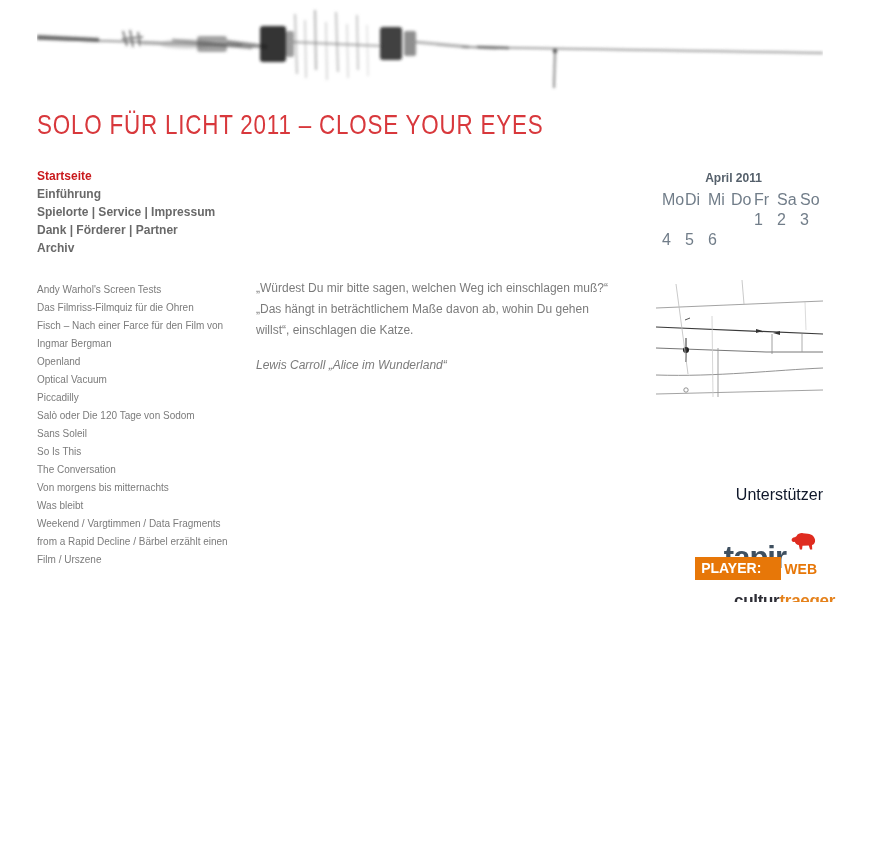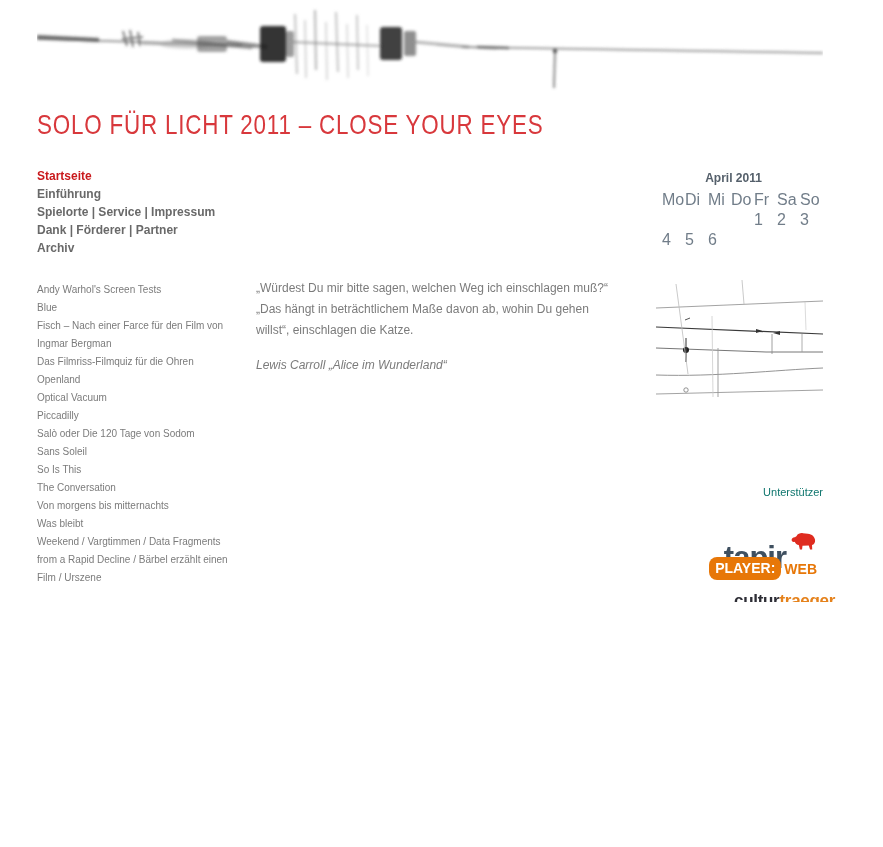--- a/index.html
+++ b/index.html
@@ -27,28 +27,28 @@
   .quote-attribution{font-style:italic;margin-top:14px;}
 
   .calendar{position:absolute;left:646px;top:170px;width:177px;font-size:12px;color:#717d89;}
   .cal-title{text-align:center;font-weight:bold;color:#55606b;padding-right:2px;line-height:16px;}
   .cal-table{border-collapse:collapse;margin-left:auto;margin-top:4px;}
   .cal-table td{width:23px;height:20px;text-align:left;padding:0;font-size:16px;color:#717d89;margin-left:20px;}
   .cal-day{font-weight:400;}
 
   .right-image{position:absolute;left:656px;top:278px;width:167px;height:119px;}
 
-  .supporters-label{position:absolute;top:486px;right:60px;font-size:11px;color:#0f766e;}
+  .supporters-label{position:absolute;top:486px;right:60px;font-size:16px;color:#0f172a;}
 
   .logo{position:absolute;cursor:pointer;}
   .logo-tapir{top:513px;right:66px;display:flex;align-items:center;gap:5px;}
   .tapir-text{font-size:31px;font-weight:bold;color:#3f5060;letter-spacing:-1px;line-height:31px;margin-top:29px;}
   .logo-player{top:557px;right:66px;display:flex;align-items:center;gap:3px;}
   .player-box{background:#e77708;color:#ffffff;font-weight:bold;font-size:14px;
-        padding:3px 6px 4px 6px;border-radius:8px;letter-spacing:0;}
+        padding:3px 20px 4px 6px;border-radius:0;letter-spacing:0;}
   .player-web{color:#e77708;font-weight:bold;font-size:14px;}
   .logo-cultur{top:591px;right:48px;font-size:17px;font-weight:bold;letter-spacing:-0.3px;}
   .cultur-dark{color:#2e2e36;}
   .cultur-orange{color:#e5821c;}
 </style>
 </head>
 <body>
 
 <div class="page">
 
@@ -96,23 +96,22 @@
   <div class="nav">
     <div class="nav-item active">Startseite</div>
     <div class="nav-item">Einführung</div>
     <div class="nav-item">Spielorte | Service | Impressum</div>
     <div class="nav-item">Dank | Förderer | Partner</div>
     <div class="nav-item">Archiv</div>
   </div>
 
   <div class="films">
     <div class="film-item">Andy Warhol's Screen Tests</div>
-    <div class="film-item">Blue</div>
+    <div class="film-item">Das Filmriss-Filmquiz für die Ohren</div>
     <div class="film-item">Fisch – Nach einer Farce für den Film von Ingmar Bergman</div>
-    <div class="film-item">Das Filmriss-Filmquiz für die Ohren</div>
     <div class="film-item">Openland</div>
     <div class="film-item">Optical Vacuum</div>
     <div class="film-item">Piccadilly</div>
     <div class="film-item">Salò oder Die 120 Tage von Sodom</div>
     <div class="film-item">Sans Soleil</div>
     <div class="film-item">So Is This</div>
     <div class="film-item">The Conversation</div>
     <div class="film-item">Von morgens bis mitternachts</div>
     <div class="film-item">Was bleibt</div>
     <div class="film-item">Weekend / Vargtimmen / Data Fragments from a Rapid Decline / Bärbel erzählt einen Film / Urszene</div>

